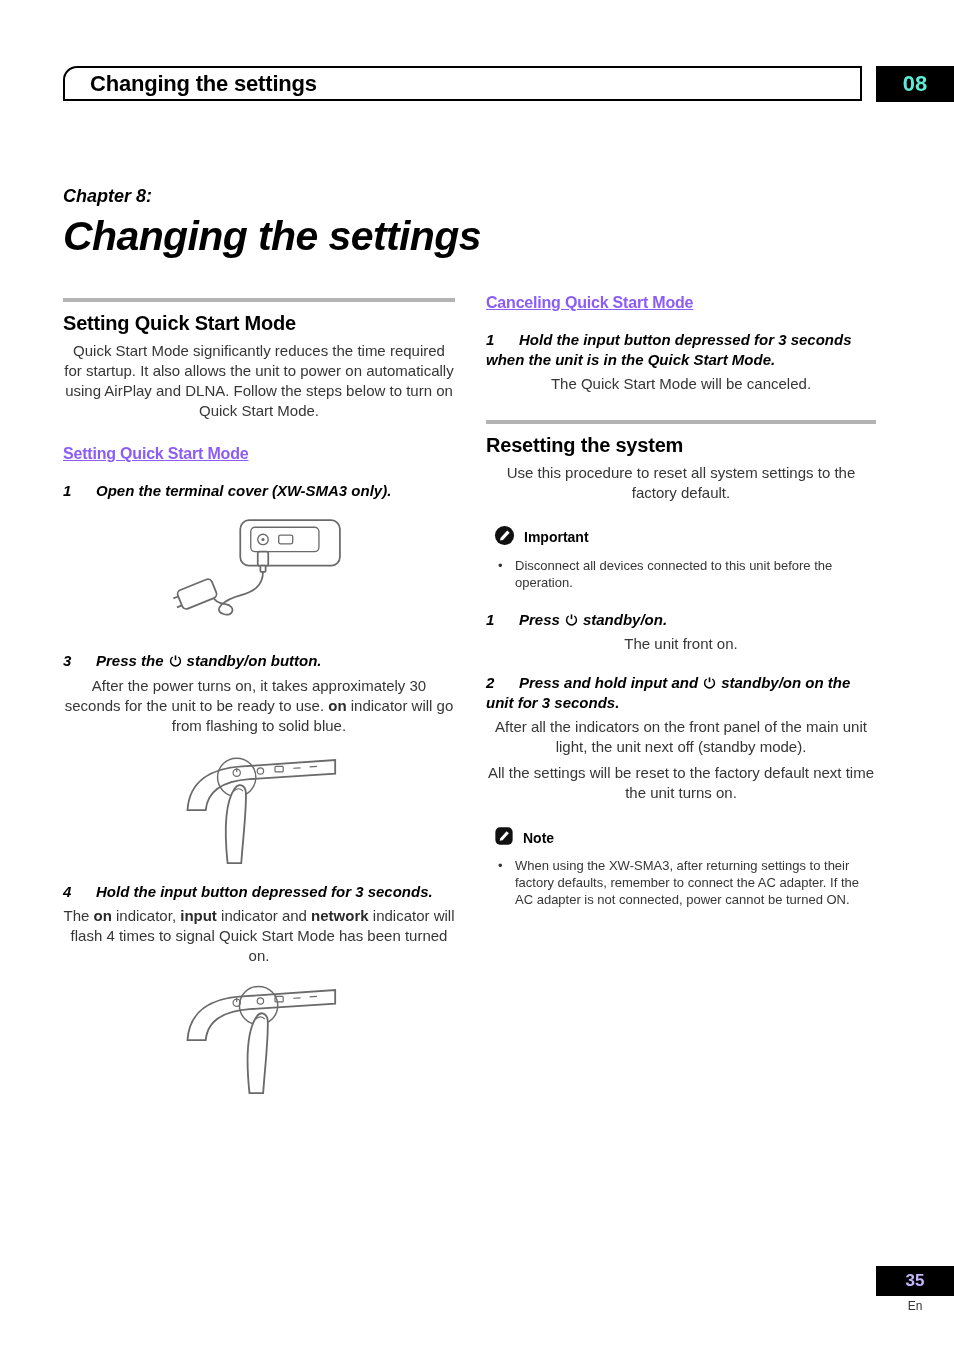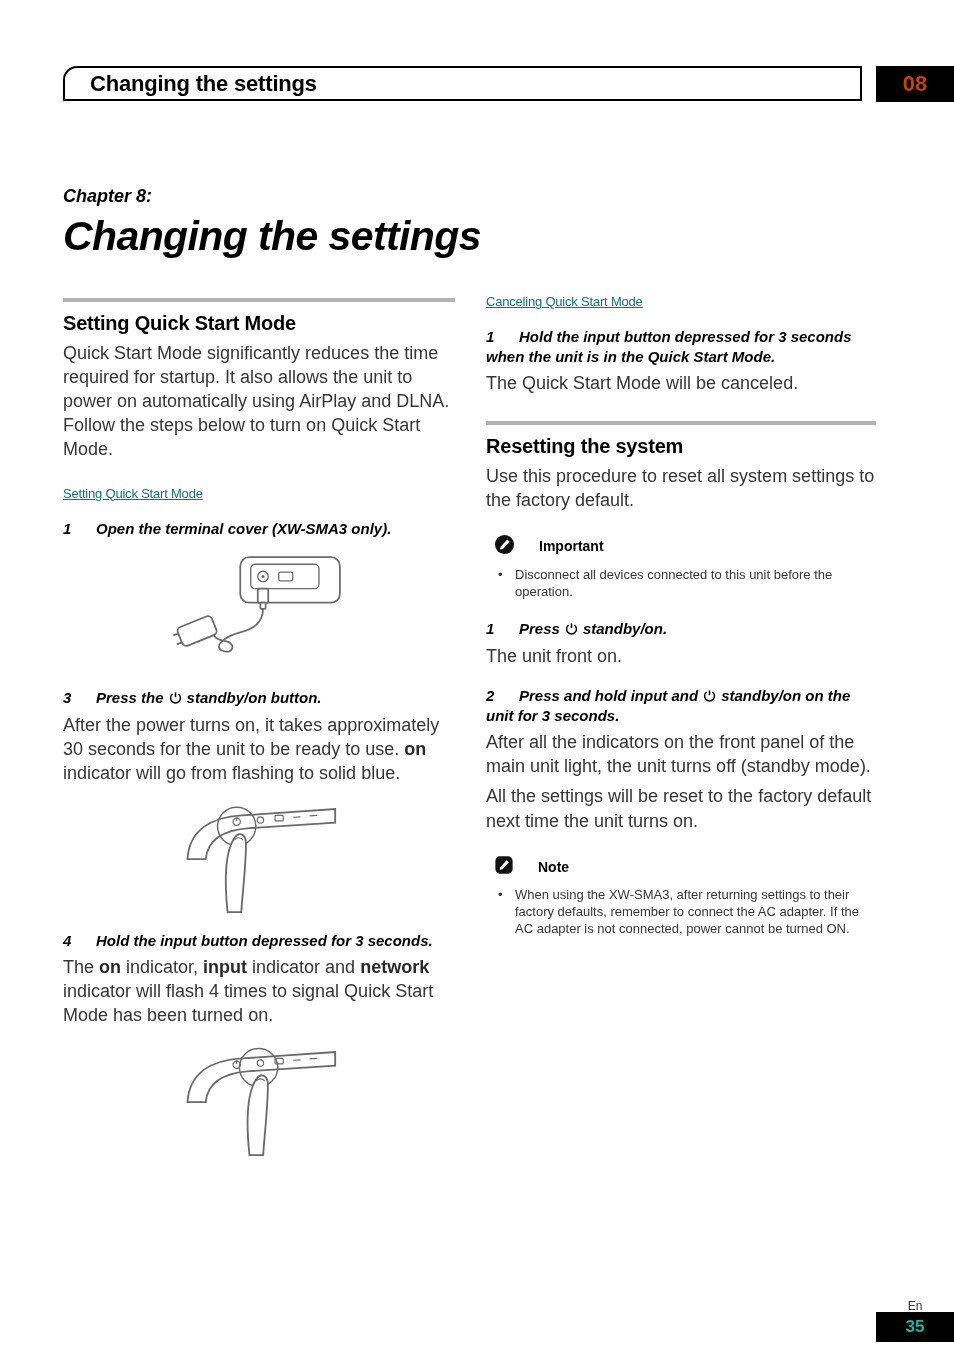--- a/index.html
+++ b/index.html
@@ -11,53 +11,53 @@
   }
   
   .header-box {
     position:absolute; left:63px; top:66px; width:799px; height:35px;
     border:2px solid #000; border-radius:14px 0 0 0;
     display:flex; align-items:center; padding-left:25px;
   }
   .header-title { font-size:22px; font-weight:bold; letter-spacing:-0.2px; color:#000; }
   .chapter-badge {
     position:absolute; left:876px; top:66px; width:78px; height:36px;
-    background:#000; color:#c2410c; font-size:22px; font-weight:bold;
+    background:#000; color:#5eead4; font-size:22px; font-weight:bold;
     display:flex; align-items:center; justify-content:center;
   }
   
   .title-block { position:absolute; left:63px; top:186px;font-style:italic; }
   .kicker { font-size:18px; font-weight:bold; color:#000; }
   .big-title { font-size:41px; font-weight:bold; letter-spacing:-0.6px; margin-top:6px; color:#000; }
   
   .col { position:absolute; top:298px; }
   .col-left { left:63px; width:392px; }
   .col-right { left:486px; width:390px; top:294px; }
   .rule { height:4px; background:#b3b3b3; margin-bottom:10px; }
   .rule.mt { margin-top:26px; }
   h2.section { font-size:20px; font-weight:bold; margin:2px 0 6px; color:#000; letter-spacing:-0.2px; }
-  .body { font-size:18px; line-height:1.34; color:#363636; margin-top:6px; }
+  .body { font-size:15px; line-height:1.34; color:#363636; margin-top:6px;text-align:center; }
   .body.tight { margin-top:4px; }
-  .sub { font-size:13px; font-weight:normal; text-decoration:underline; margin-top:24px; color:#0f766e; letter-spacing:-0.2px; }
+  .sub { font-size:16px; font-weight:bold; text-decoration:underline; margin-top:24px; color:#8b5cf6; letter-spacing:-0.2px; }
   .sub.first { margin-top:0; }
   .step { font-size:15px; font-weight:bold; line-height:1.32; margin-top:18px; color:#000;font-style:italic; }
   .step-num { display:inline-block; min-width:33px; }
   .b { font-weight:bold; color:#2a2a2a; }
   .fig { display:flex; justify-content:center; margin:14px 0 4px; }
   .picon { display:inline-block; margin:0 5px; vertical-align:-1px; }
-  .callout { display:flex; align-items:center; gap:24px; margin:22px 0 7px; padding-left:8px; }
+  .callout { display:flex; align-items:center; gap:9px; margin:22px 0 7px; padding-left:8px; }
   .clabel { font-size:14px; font-weight:bold; color:#000; }
   .bullet { display:flex; font-size:13px; line-height:1.34; color:#363636; padding-left:12px; margin-top:2px; }
   .dot { width:17px; flex:none; }
   .btext { flex:1; }
   
   .page-num {
     position:absolute; left:876px; top:1266px; width:78px; height:30px;
-    background:#000; color:#14b8a6; font-size:17px; font-weight:bold;
-    display:flex; align-items:center; justify-content:center;margin-top:46px;
+    background:#000; color:#c4b5fd; font-size:17px; font-weight:bold;
+    display:flex; align-items:center; justify-content:center;
   }
   .lang { position:absolute; left:876px; top:1299px; width:78px; text-align:center; font-size:12px; color:#333; }
 </style>
 </head>
 <body>
 
 <div class="page">
 
   <div class="header-box">
     <span class="header-title">Changing the settings</span>
@@ -168,21 +168,21 @@
     <p class="step"><span class="step-num">1</span><span><span>Press</span><span class="picon"><svg viewBox="0 0 20 20" width="13" height="13">
               <path d="M10 2.2 V 9.5" stroke="#000" stroke-width="2.4" fill="none"></path>
               <path d="M5.6 4.6 A 7.6 7.6 0 1 0 14.4 4.6" stroke="#000" stroke-width="2.2" fill="none"></path>
             </svg></span><span>standby/on.</span></span></p>
     <p class="body tight">The unit front on.</p>
 
     <p class="step"><span class="step-num">2</span><span><span>Press and hold input and</span><span class="picon"><svg viewBox="0 0 20 20" width="13" height="13">
               <path d="M10 2.2 V 9.5" stroke="#000" stroke-width="2.4" fill="none"></path>
               <path d="M5.6 4.6 A 7.6 7.6 0 1 0 14.4 4.6" stroke="#000" stroke-width="2.2" fill="none"></path>
             </svg></span><span>standby/on on the unit for 3 seconds.</span></span></p>
-    <p class="body tight">After all the indicators on the front panel of the main unit light, the unit turns off (standby mode).</p>
+    <p class="body tight">After all the indicators on the front panel of the main unit light, the unit next off (standby mode).</p>
     <p class="body">All the settings will be reset to the factory default next time the unit turns on.</p>
 
     <div class="callout">
       <span><svg viewBox="0 0 22 22" width="20" height="20">
             <rect x="1.5" y="1.5" width="19" height="19" rx="5" fill="#111"></rect>
             <path d="M6.2 16.2 L7 13.4 L13.8 5.8 L16.4 8.1 L9.4 15.6 Z" fill="#fff"></path>
           </svg></span>
       <span class="clabel">Note</span>
     </div>
     <div class="bullet">

